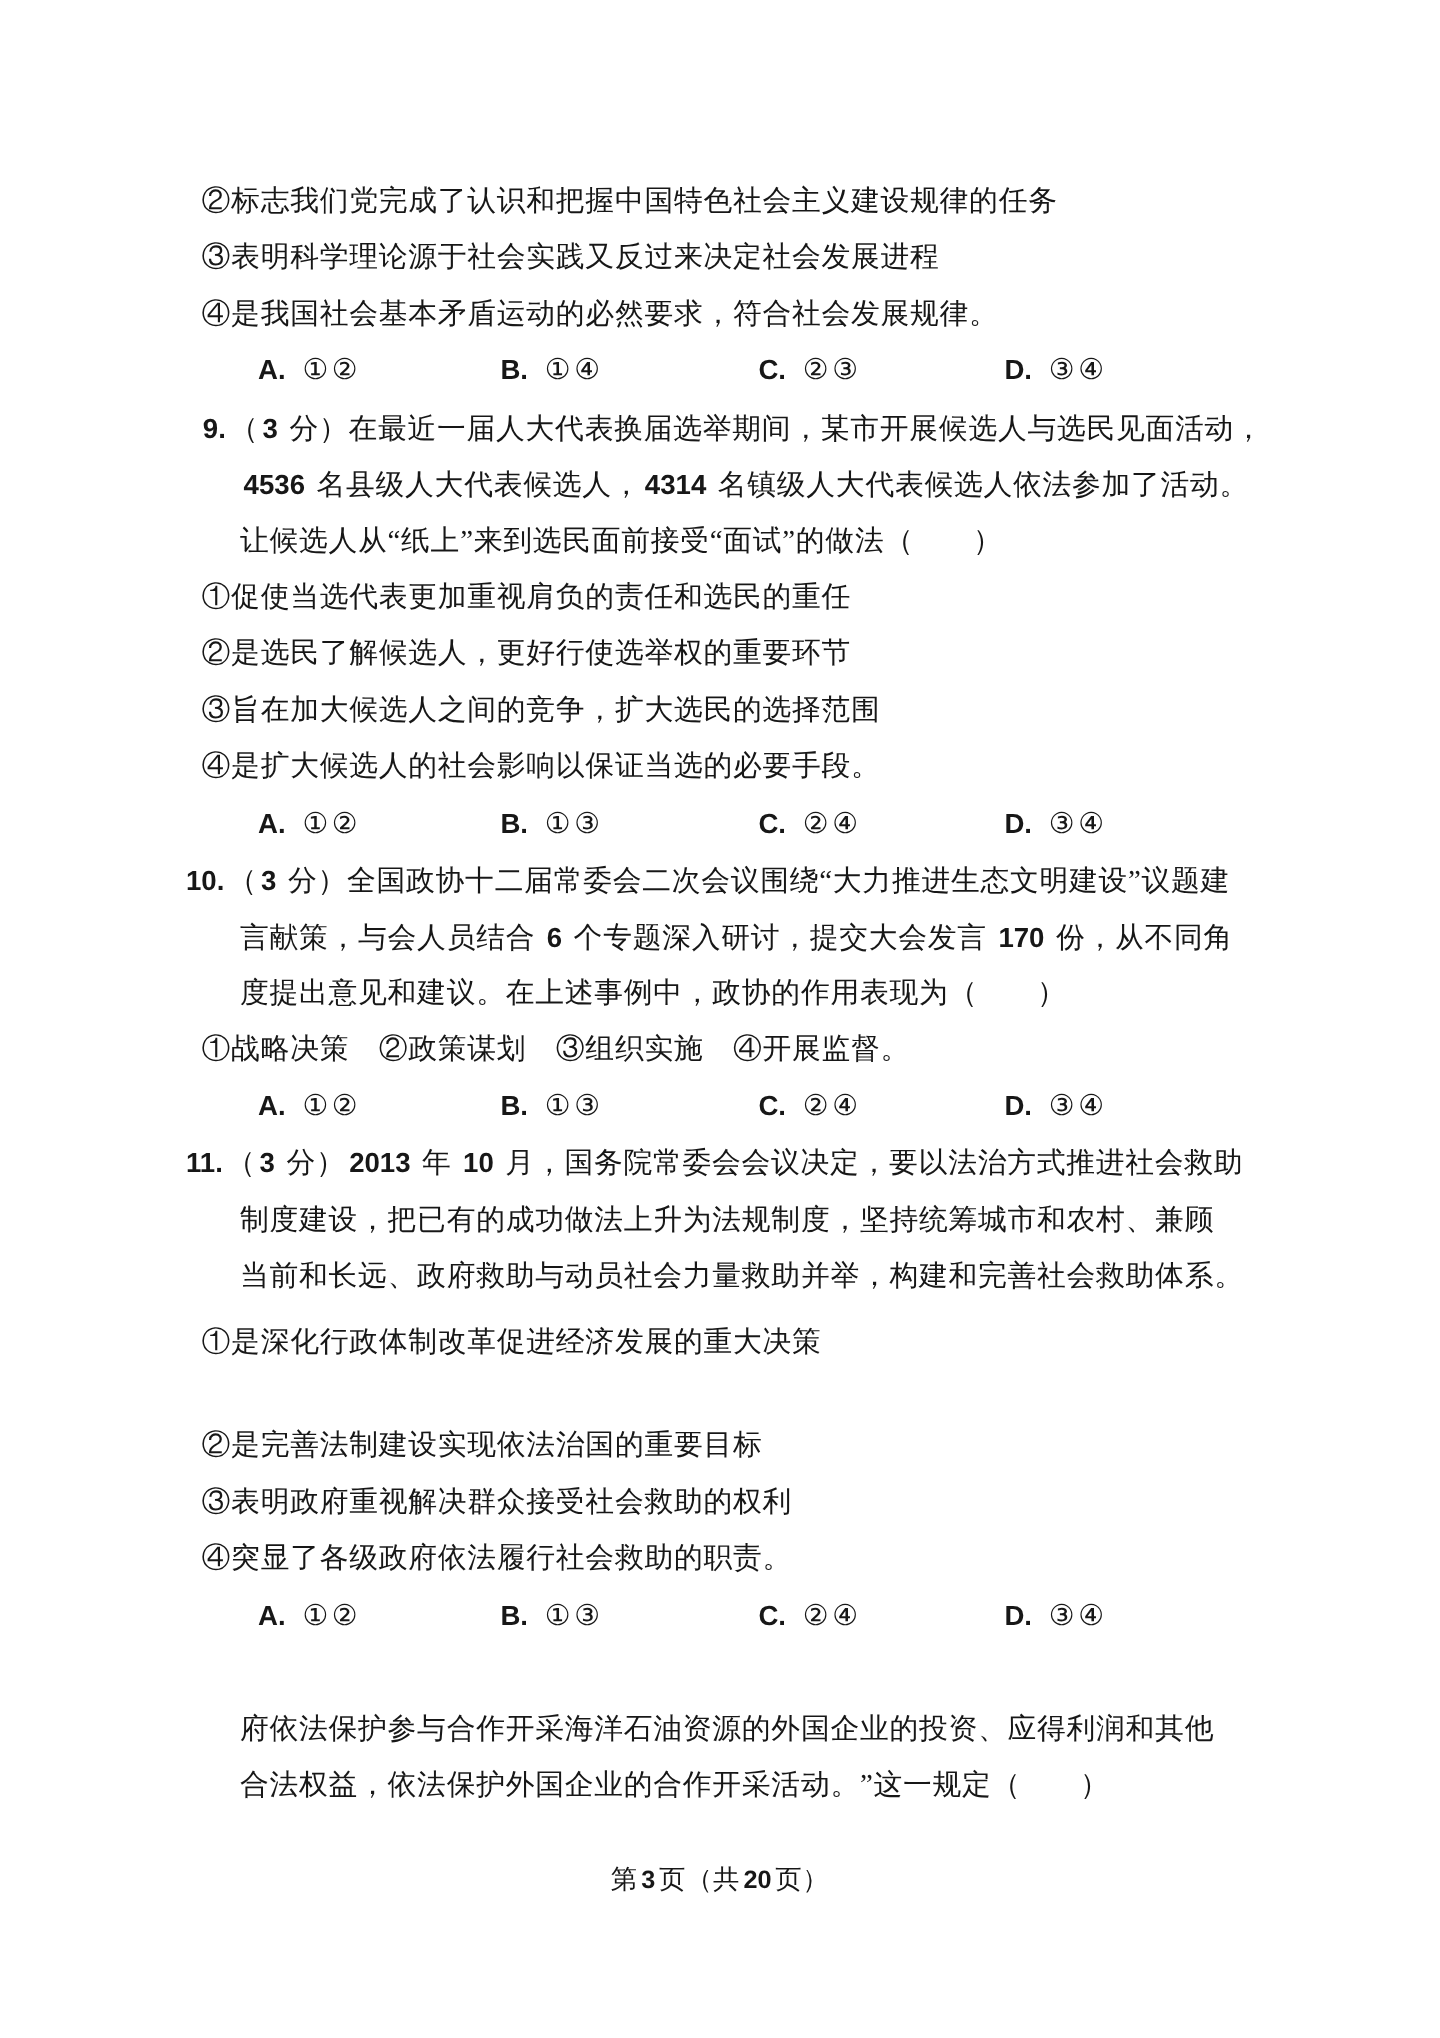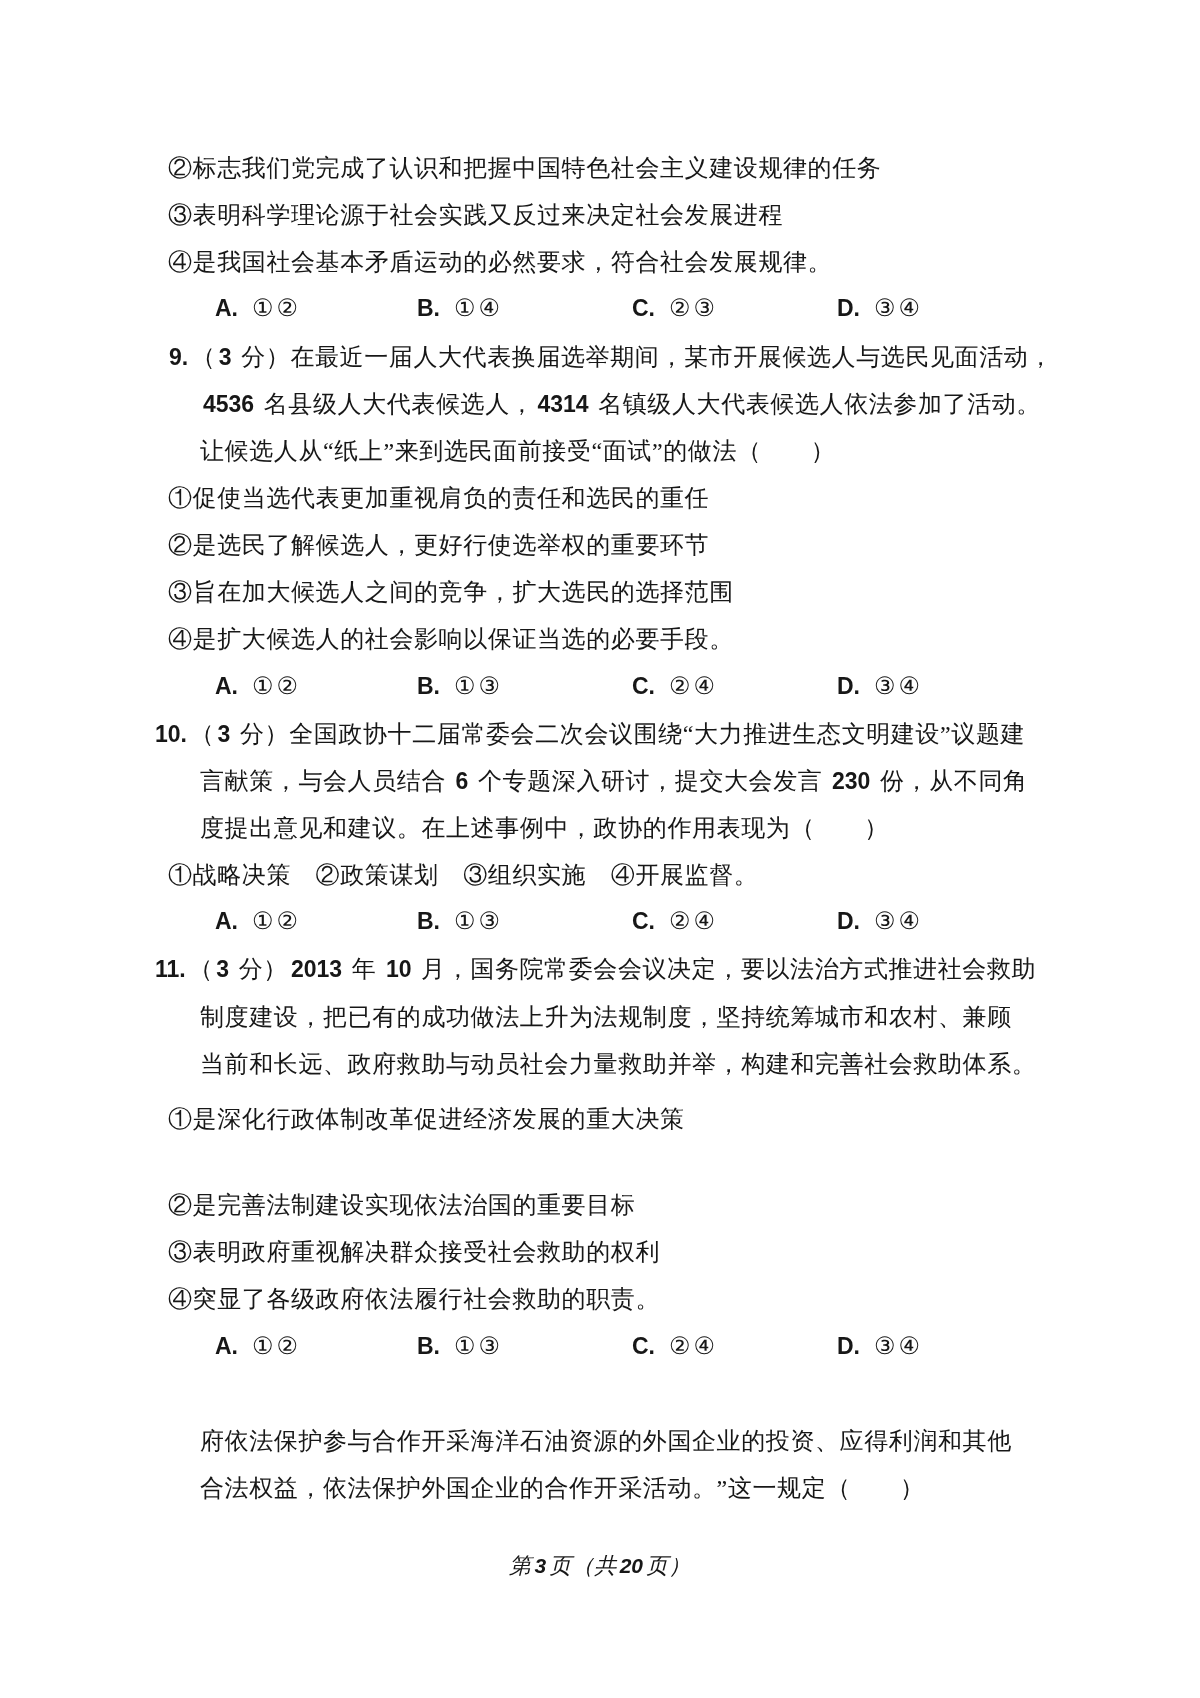--- a/index.html
+++ b/index.html
@@ -53,21 +53,20 @@
   .oval {
     letter-spacing: 3px;
   }
   .footer-line {
     position: absolute;
     left: 0;
     width: 1200px;
     text-align: center;
     font-size: 22px;
     letter-spacing: 0.5px;
-    font-style: italic;
   }
   .footer-line .num { font-size: 21px; }
 </style>
 </head>
 <body>
 
 <div class="page">
 
   <div class="line fmt-num" style="top:153px; left:168px;">②标志我们党完成了认识和把握中国特色社会主义建设规律的任务</div>
   <div class="line fmt-num" style="top:200px; left:168px;">③表明科学理论源于社会实践又反过来决定社会发展进程</div>
@@ -90,21 +89,21 @@
   <div class="line fmt-num" style="top:624px; left:168px;">④是扩大候选人的社会影响以保证当选的必要手段。</div>
 
   <div class="opt-row" style="top:672px;">
     <span class="opt" style="left:215px;"><span class="olabel">A.</span><span class="oval">①②</span></span>
     <span class="opt" style="left:417px;"><span class="olabel">B.</span><span class="oval">①③</span></span>
     <span class="opt" style="left:632px;"><span class="olabel">C.</span><span class="oval">②④</span></span>
     <span class="opt" style="left:837px;"><span class="olabel">D.</span><span class="oval">③④</span></span>
   </div>
 
   <div class="line fmt-num" style="top:719px; left:152px;"><span class="num">10.</span>（<span class="num">3</span> 分）全国政协十二届常委会二次会议围绕“大力推进生态文明建设”议题建</div>
-  <div class="line fmt-num" style="top:766px; left:200px;">言献策，与会人员结合 <span class="num">6</span> 个专题深入研讨，提交大会发言 <span class="num">230</span> 份，从不同角</div>
+  <div class="line fmt-num" style="top:766px; left:200px;">言献策，与会人员结合 <span class="num">6</span> 个专题深入研讨，提交大会发言 <span class="num">170</span> 份，从不同角</div>
   <div class="line fmt-num" style="top:813px; left:200px;">度提出意见和建议。在上述事例中，政协的作用表现为（　　）</div>
 
   <div class="line fmt-num" style="top:860px; left:168px;">①战略决策　②政策谋划　③组织实施　④开展监督。</div>
 
   <div class="opt-row" style="top:907px;">
     <span class="opt" style="left:215px;"><span class="olabel">A.</span><span class="oval">①②</span></span>
     <span class="opt" style="left:417px;"><span class="olabel">B.</span><span class="oval">①③</span></span>
     <span class="opt" style="left:632px;"><span class="olabel">C.</span><span class="oval">②④</span></span>
     <span class="opt" style="left:837px;"><span class="olabel">D.</span><span class="oval">③④</span></span>
   </div>

